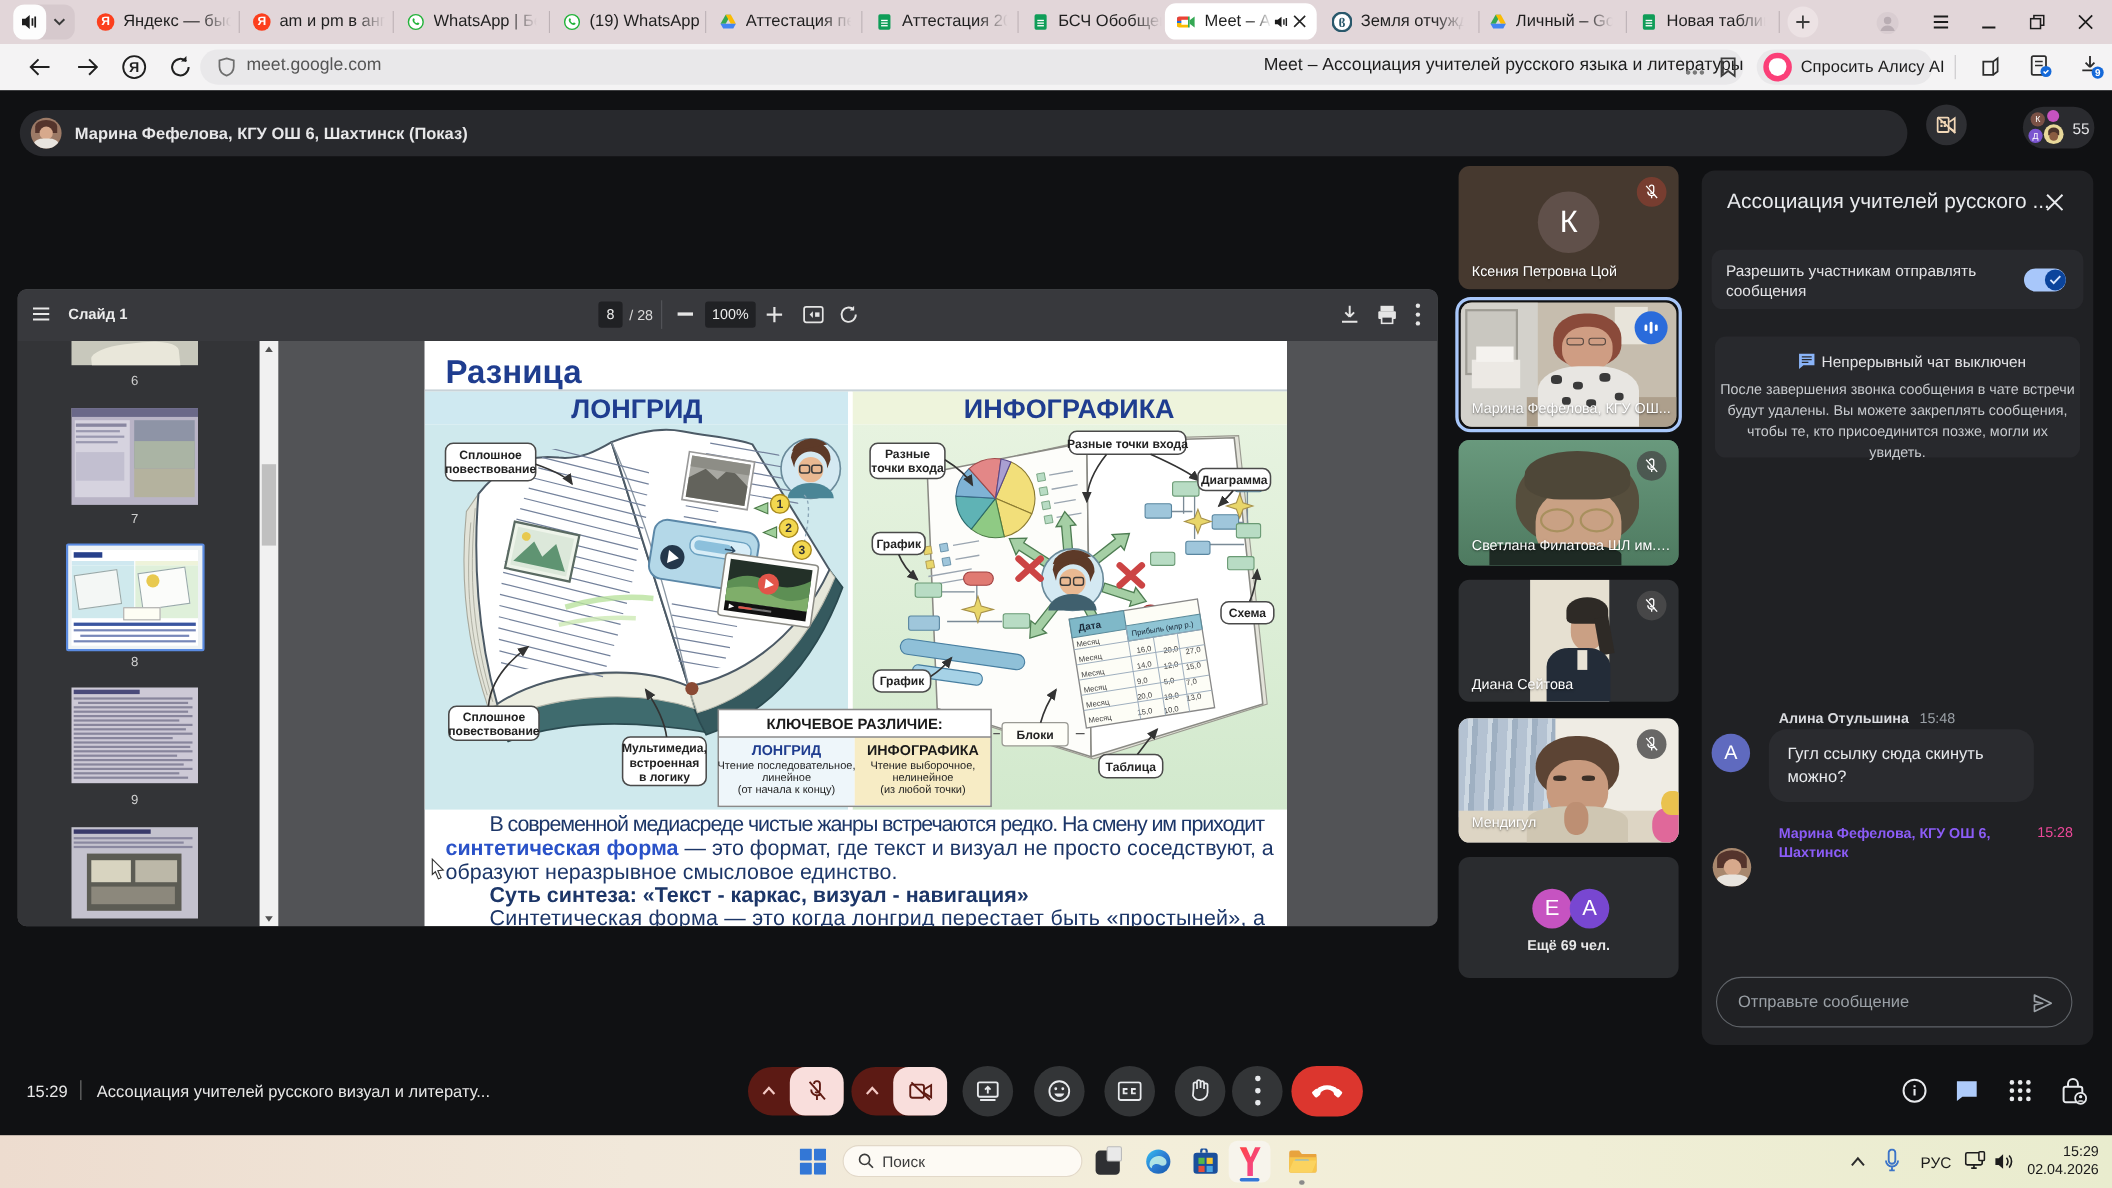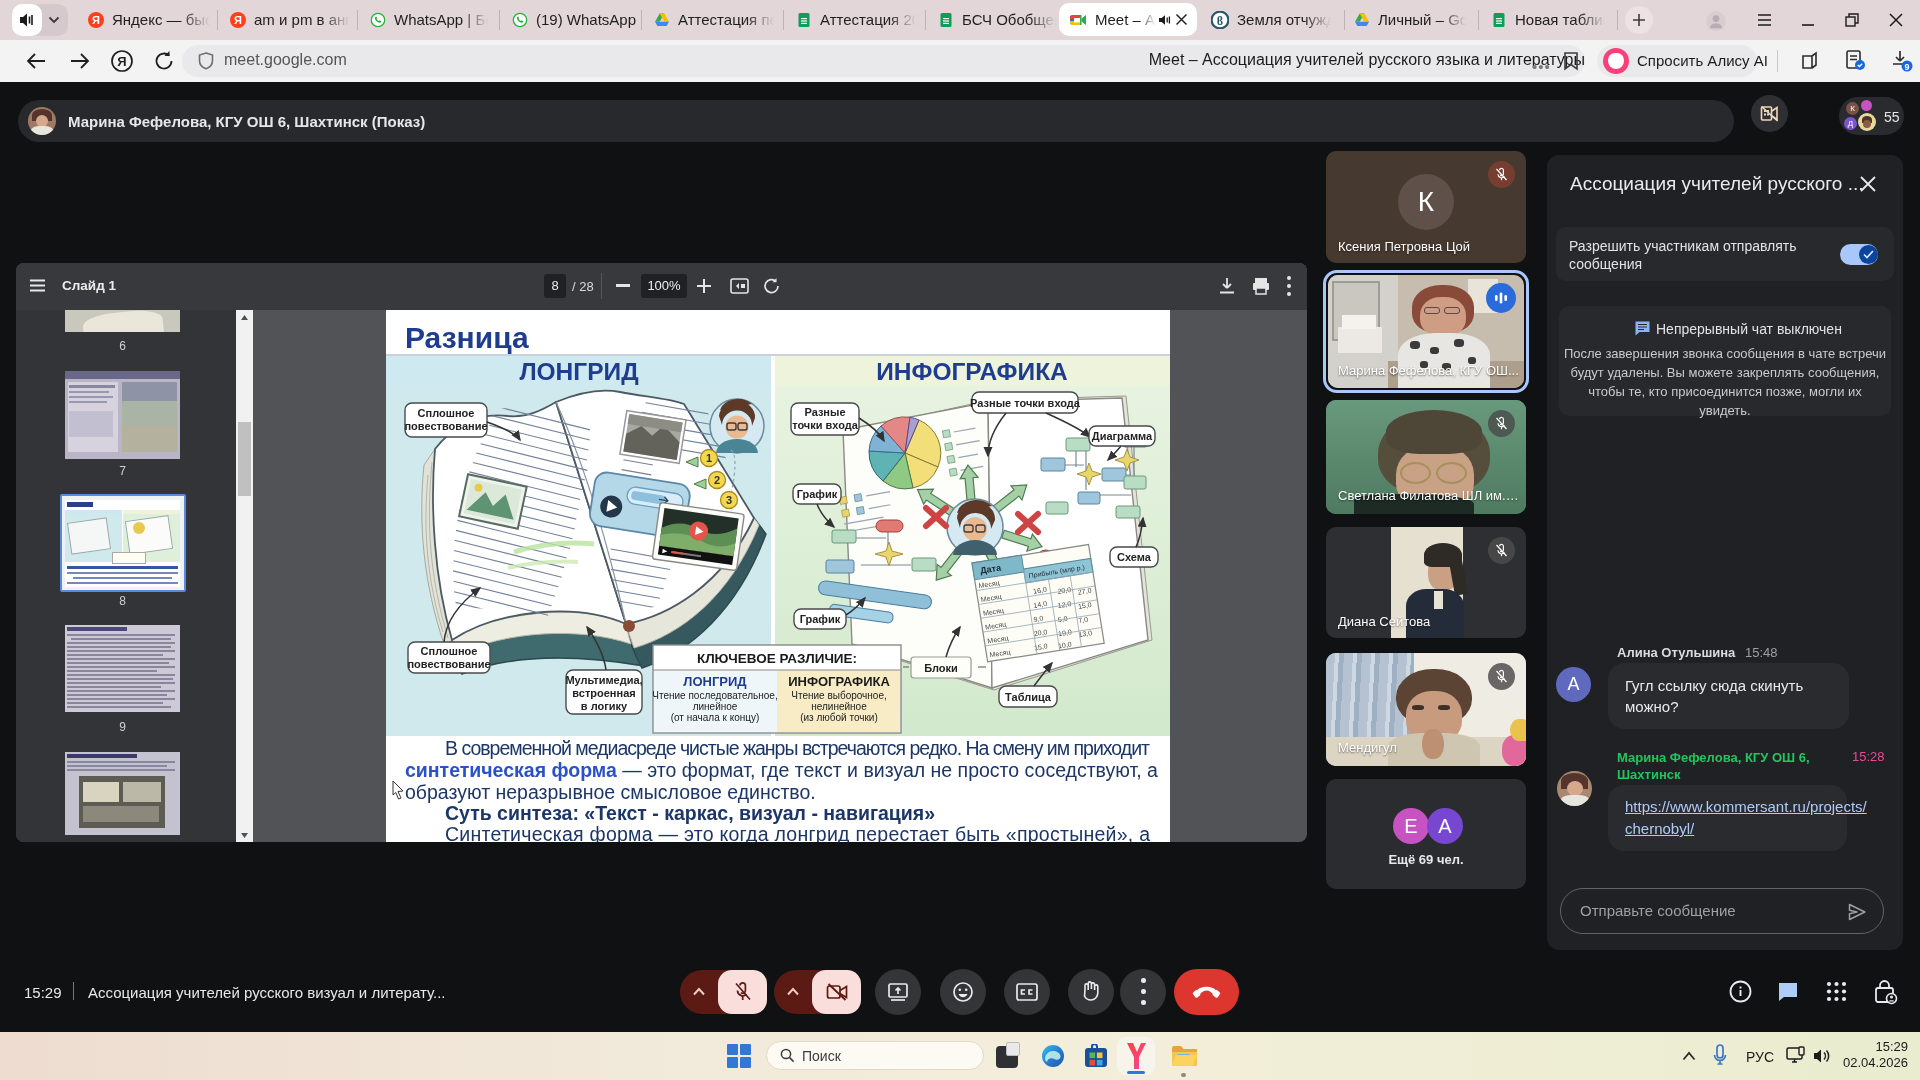--- a/index.html
+++ b/index.html
@@ -750,29 +750,26 @@
     <div class="a" style="left:303px;top:18px;width:19px;height:19px;border-radius:50%;background:#0b449c"></div>
     <svg class="a" style="left:307px;top:23px" width="11" height="9" viewBox="0 0 11 9">
         <path d="M1 4.5 4 7.5 10 1" stroke="#d8e6fd" stroke-width="1.7" fill="none"></path>
       </svg>
   </div>
   <div class="a" style="left:70px;top:490px;font-size:13px;font-weight:bold;color:#dadce0">Алина Отульшина <span style="font-weight:normal;color:#9aa0a6;margin-left:6px">15:48</span></div>
   <div class="a" style="left:9px;top:512px;width:35px;height:35px;border-radius:50%;background:#5f6abf;color:#fff;font-size:18px;text-align:center;line-height:35px">А</div>
   <div class="a" style="left:61px;top:508px;width:241px;height:66px;background:#2a2b2f;border-radius:16px">
     <div class="a" style="left:17px;top:12px;font-size:15px;color:#e8eaed;line-height:21px">Гугл ссылку сюда скинуть<br>можно?</div>
   </div>
-  <div class="a" style="left:70px;top:594px;font-size:13px;font-weight:bold;color:#22c55e;line-height:17px">Марина Фефелова, КГУ ОШ 6,<br>Шахтинск</div>
+  <div class="a" style="left:70px;top:594px;font-size:13px;font-weight:bold;color:#8b5cf6;line-height:17px">Марина Фефелова, КГУ ОШ 6,<br>Шахтинск</div>
   <div class="a" style="left:305px;top:594px;font-size:13px;color:#ec4899">15:28</div>
   <div class="a" style="left:10px;top:616px;width:35px;height:35px;border-radius:50%;background:#a8886e;overflow:hidden">
     <div class="a" style="left:4px;top:2px;width:27px;height:16px;border-radius:50% 50% 0 0;background:#54342c"></div>
     <div class="a" style="left:10px;top:10px;width:16px;height:15px;border-radius:50%;background:#d7a98c"></div>
     <div class="a" style="left:4px;top:24px;width:28px;height:11px;border-radius:40%;background:#e8e4de"></div>
-  </div>
-  <div class="a" style="left:61px;top:630px;width:239px;height:66px;background:#2a2b2f;border-radius:16px">
-    <div class="a" style="left:17px;top:11px;font-size:15px;color:#aecbfa;line-height:22px;text-decoration:underline">https://www.kommersant.ru/projects/<br>chernobyl/</div>
   </div>
   <div class="a" style="left:13px;top:733px;width:324px;height:46px;border:1px solid #5f6368;border-radius:23px">
     <div class="a" style="left:19px;top:13px;font-size:15px;color:#9aa0a6">Отправьте сообщение</div>
     <svg class="a" style="left:286px;top:13px" width="20" height="20" viewBox="0 0 20 20">
         <path d="M2.5 17.5v-5.8L10 10 2.5 8.3V2.5L17.8 10z" fill="none" stroke="#9aa0a6" stroke-width="1.5" stroke-linejoin="round"></path>
       </svg>
   </div>
 </div>
 
 <div class="a" style="left:24px;top:984px;font-size:15px;color:#e8e8e8">15:29</div>

